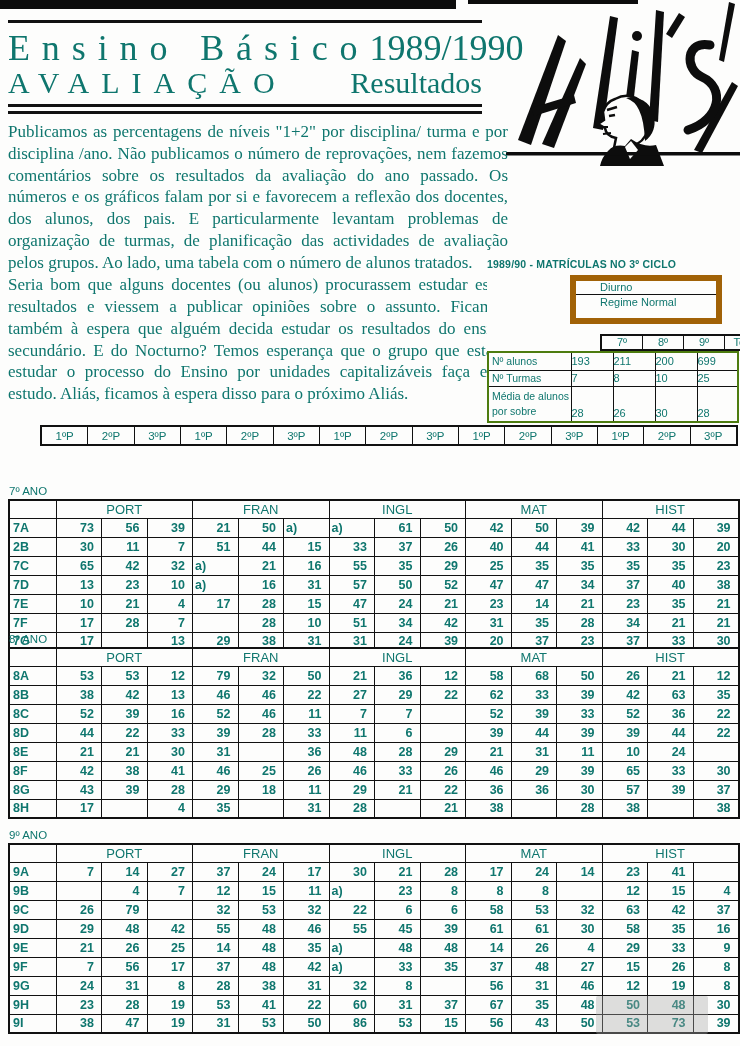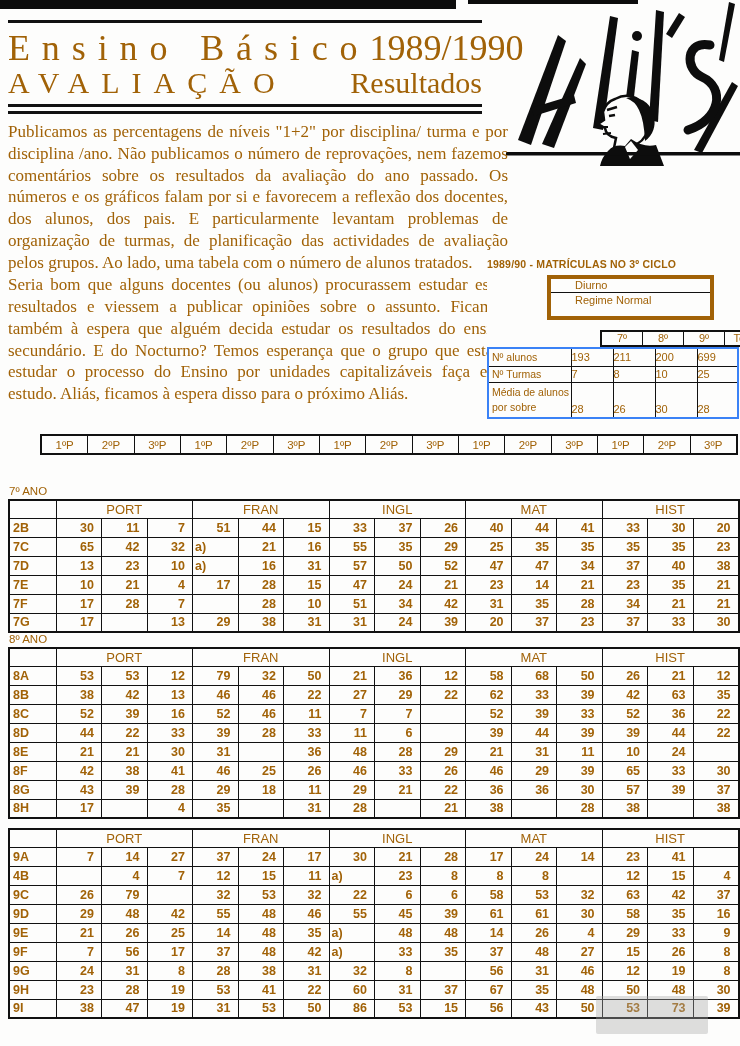--- a/index.html
+++ b/index.html
@@ -1,19 +1,19 @@
 <!DOCTYPE html>
 <html><head>
 <meta charset="utf-8">
 <style>
   * { margin:0; padding:0; box-sizing:border-box; }
   html,body { background:#e8e8e8; }
   .page {
     position:relative; width:740px; height:1046px; margin:0 auto;
-    background:#fdfdfc; color:#a16207; overflow:hidden;
+    background:#fdfdfc; color:#0f766e; overflow:hidden;
     font-family:"Liberation Sans", sans-serif;
   }
   
   .top-bar { position:absolute; left:0; top:0; width:456px; height:9px; background:#0c0c0c; }
   .top-bar-frag { position:absolute; left:468px; top:0; width:170px; height:4px; background:#0c0c0c; }
 
   
   .title-block { position:absolute; left:8px; top:20px; width:474px; font-family:"Liberation Serif", serif; }
   .rule-thin { height:3px; background:#111; margin-bottom:7px; }
   .title-line1 { display:flex; justify-content:space-between; align-items:baseline; font-size:36px; line-height:1.04; white-space:nowrap; }
@@ -26,37 +26,37 @@
   .logo { position:absolute; left:498px; top:0; width:242px; height:168px; }
 
   
   .intro { position:absolute; left:8px; top:121px; width:500px;
            font-family:"Liberation Serif", serif; font-size:17px; line-height:1.28; text-align:justify; }
   .intro p + p { margin-top:1px; }
 
   
   .side-table { position:absolute; left:487px; top:258px; width:251px; background:#fdfdfc; font-size:11px; }
   .st-title { font-size:10.5px; font-weight:bold; letter-spacing:0.2px; margin-bottom:5px; }
-  .st-headbox { margin-left:60px; width:167px; border:4px solid #a16207; }
+  .st-headbox { margin-left:83px; width:152px; border:6px solid #a16207; }
   .st-h1 { height:14px; border-bottom:1px solid #111; padding-left:24px; font-size:11px; line-height:13px; }
   .st-h2 { height:23px; padding-left:24px; font-size:11px; line-height:14px; }
   .st-colheads { margin-left:113px; margin-top:10px; width:167px; border:2px solid #111; display:flex; height:17px; }
   .st-ch { flex:1; border-left:1px solid #111; text-align:center; line-height:13px; font-size:11px; }
   .st-ch:first-child { border-left:none; }
-  .st-table { width:250px; border-collapse:collapse; table-layout:fixed; border:2px solid #3b82f6; }
+  .st-table { width:250px; border-collapse:collapse; table-layout:fixed; border:2px solid #4d7c0f; }
   .st-table th, .st-table td { border:1px solid #111; font-weight:normal; }
   .st-table th { text-align:left; padding-left:3px; font-size:10.5px; }
   .st-table td { text-align:left; padding-right:7px; font-size:11px; }
   .st-r1 td, .st-r1 th { height:18px; }
   .st-r2 td, .st-r2 th { height:16px; }
   .st-r3 td, .st-r3 th { height:36px; vertical-align:bottom; padding-bottom:2px; }
   .st-r3 th { vertical-align:top; line-height:15px; padding-top:2px; }
 
   
-  .period-strip { position:absolute; left:40px; top:434px; width:698px; height:21px;
+  .period-strip { position:absolute; left:40px; top:425px; width:698px; height:21px;
                   border:2px solid #111; display:flex; background:#fdfdfc; }
   .ps-cell { flex:1; border-left:1px solid #111; display:flex; align-items:center; justify-content:center; font-size:11.5px; }
   .ps-cell:first-child { border-left:none; }
 
   
   .year-section { position:absolute; left:8px; width:730px; }
   .ys-1 { top:484px; } .ys-2 { top:632px; } .ys-3 { top:828px; }
   .year-label { font-size:11.5px; height:15px; line-height:14px; padding-left:1px; }
   .year-table { width:730px; border-collapse:collapse; table-layout:fixed; border:2px solid #111; background:#fdfdfc; }
   .year-table th, .year-table td { border:1px solid #111; overflow:hidden; white-space:nowrap; }
@@ -215,20 +215,38 @@
             <th class="corner"></th>
             <th colspan="3" class="subj">PORT</th>
             <th colspan="3" class="subj">FRAN</th>
             <th colspan="3" class="subj">INGL</th>
             <th colspan="3" class="subj">MAT</th>
             <th colspan="3" class="subj">HIST</th>
           </tr>
         </thead>
         <tbody>
           <tr>
+            <th class="turma">7A</th>
+            <td>73</td>
+            <td>56</td>
+            <td>39</td>
+            <td>21</td>
+            <td>50</td>
+            <td class="fnote">a)</td>
+            <td class="fnote">a)</td>
+            <td>61</td>
+            <td>50</td>
+            <td>42</td>
+            <td>50</td>
+            <td>39</td>
+            <td>42</td>
+            <td>44</td>
+            <td>39</td>
+          </tr>
+          <tr>
             <th class="turma">2B</th>
             <td>30</td>
             <td>11</td>
             <td>7</td>
             <td>51</td>
             <td>44</td>
             <td>15</td>
             <td>33</td>
             <td>37</td>
             <td>26</td>
@@ -505,20 +523,21 @@
             <td></td>
             <td>28</td>
             <td>38</td>
             <td></td>
             <td>38</td>
           </tr>
         </tbody>
       </table>
   </div>
   <div class="year-section ys-3">
+    <div class="year-label">9º ANO</div>
     <table class="year-table">
         <colgroup>
           <col style="width: 47px;">
           <col style="width: 45.5px;">
           <col style="width: 45.5px;">
           <col style="width: 45.5px;">
           <col style="width: 45.5px;">
           <col style="width: 45.5px;">
           <col style="width: 45.5px;">
           <col style="width: 45.5px;">
@@ -554,21 +573,21 @@
             <td>21</td>
             <td>28</td>
             <td>17</td>
             <td>24</td>
             <td>14</td>
             <td>23</td>
             <td>41</td>
             <td></td>
           </tr>
           <tr>
-            <th class="turma">4B</th>
+            <th class="turma">9B</th>
             <td></td>
             <td>4</td>
             <td>7</td>
             <td>12</td>
             <td>15</td>
             <td>11</td>
             <td class="fnote">a)</td>
             <td>23</td>
             <td>8</td>
             <td>8</td>

